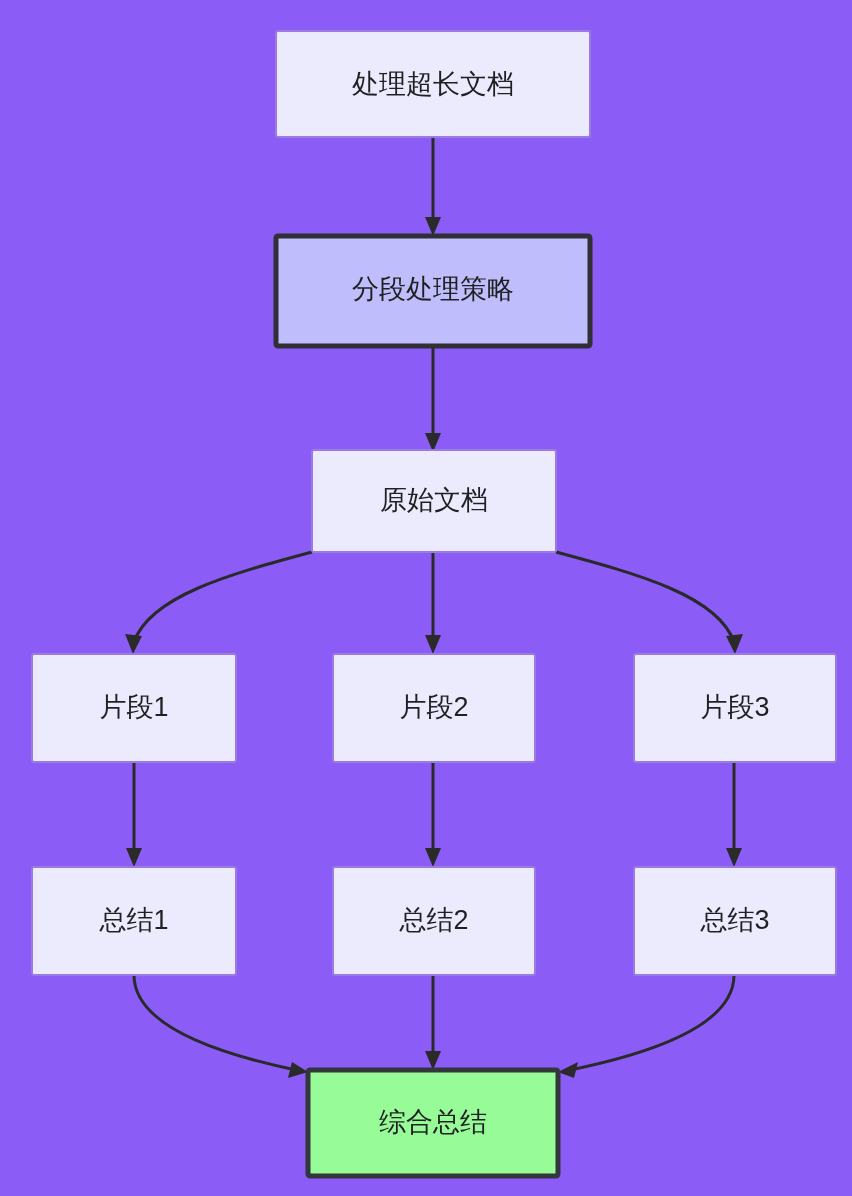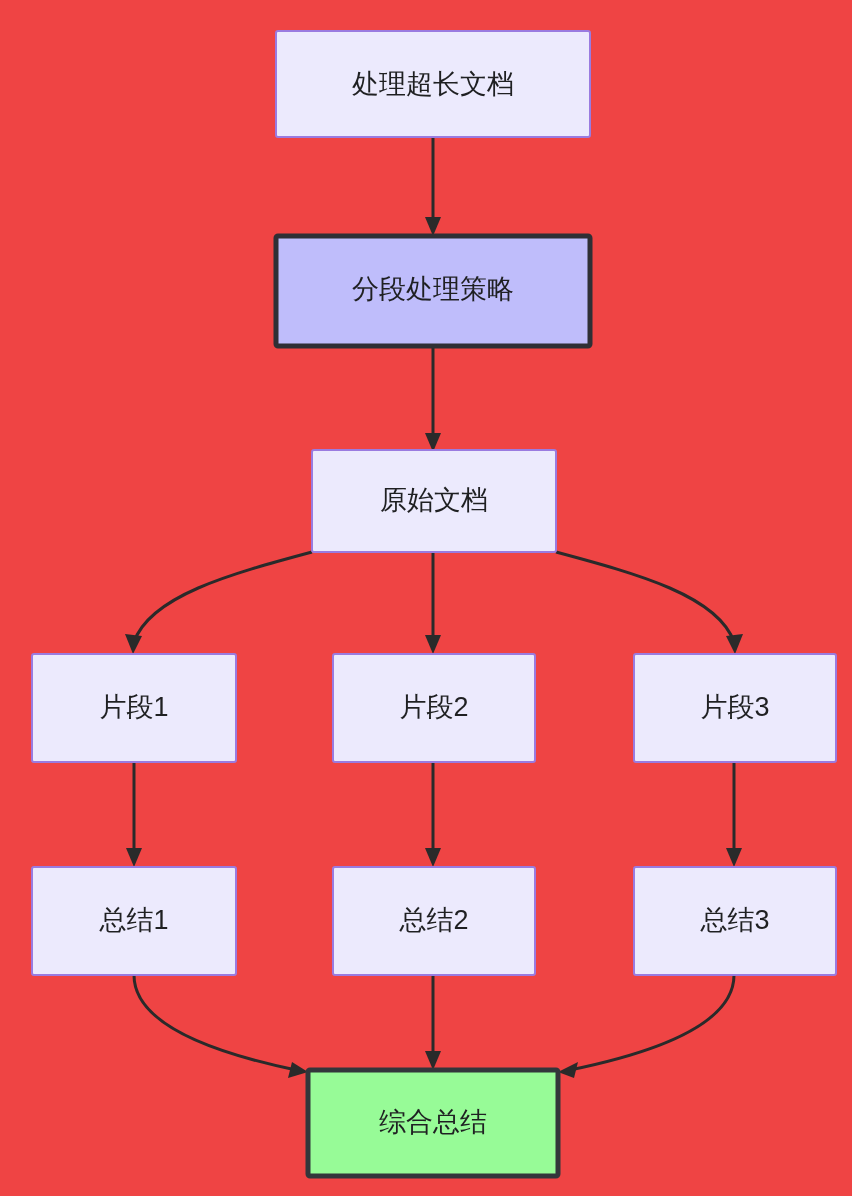--- a/index.html
+++ b/index.html
@@ -10,21 +10,21 @@
   body {
     width: 852px;
     height: 1196px;
     font-family: "Liberation Sans", "DejaVu Sans", sans-serif;
     overflow: hidden;
   }
   #flowchart-root {
     position: relative;
     width: 852px;
     height: 1196px;
-    background: #ef4444;
+    background: #8b5cf6;
   }
   svg.diagram {
     display: block;
     width: 852px;
     height: 1196px;
   }
   .node-rect {
     stroke-width: 2;
   }
   .node-rect.emphasis {

